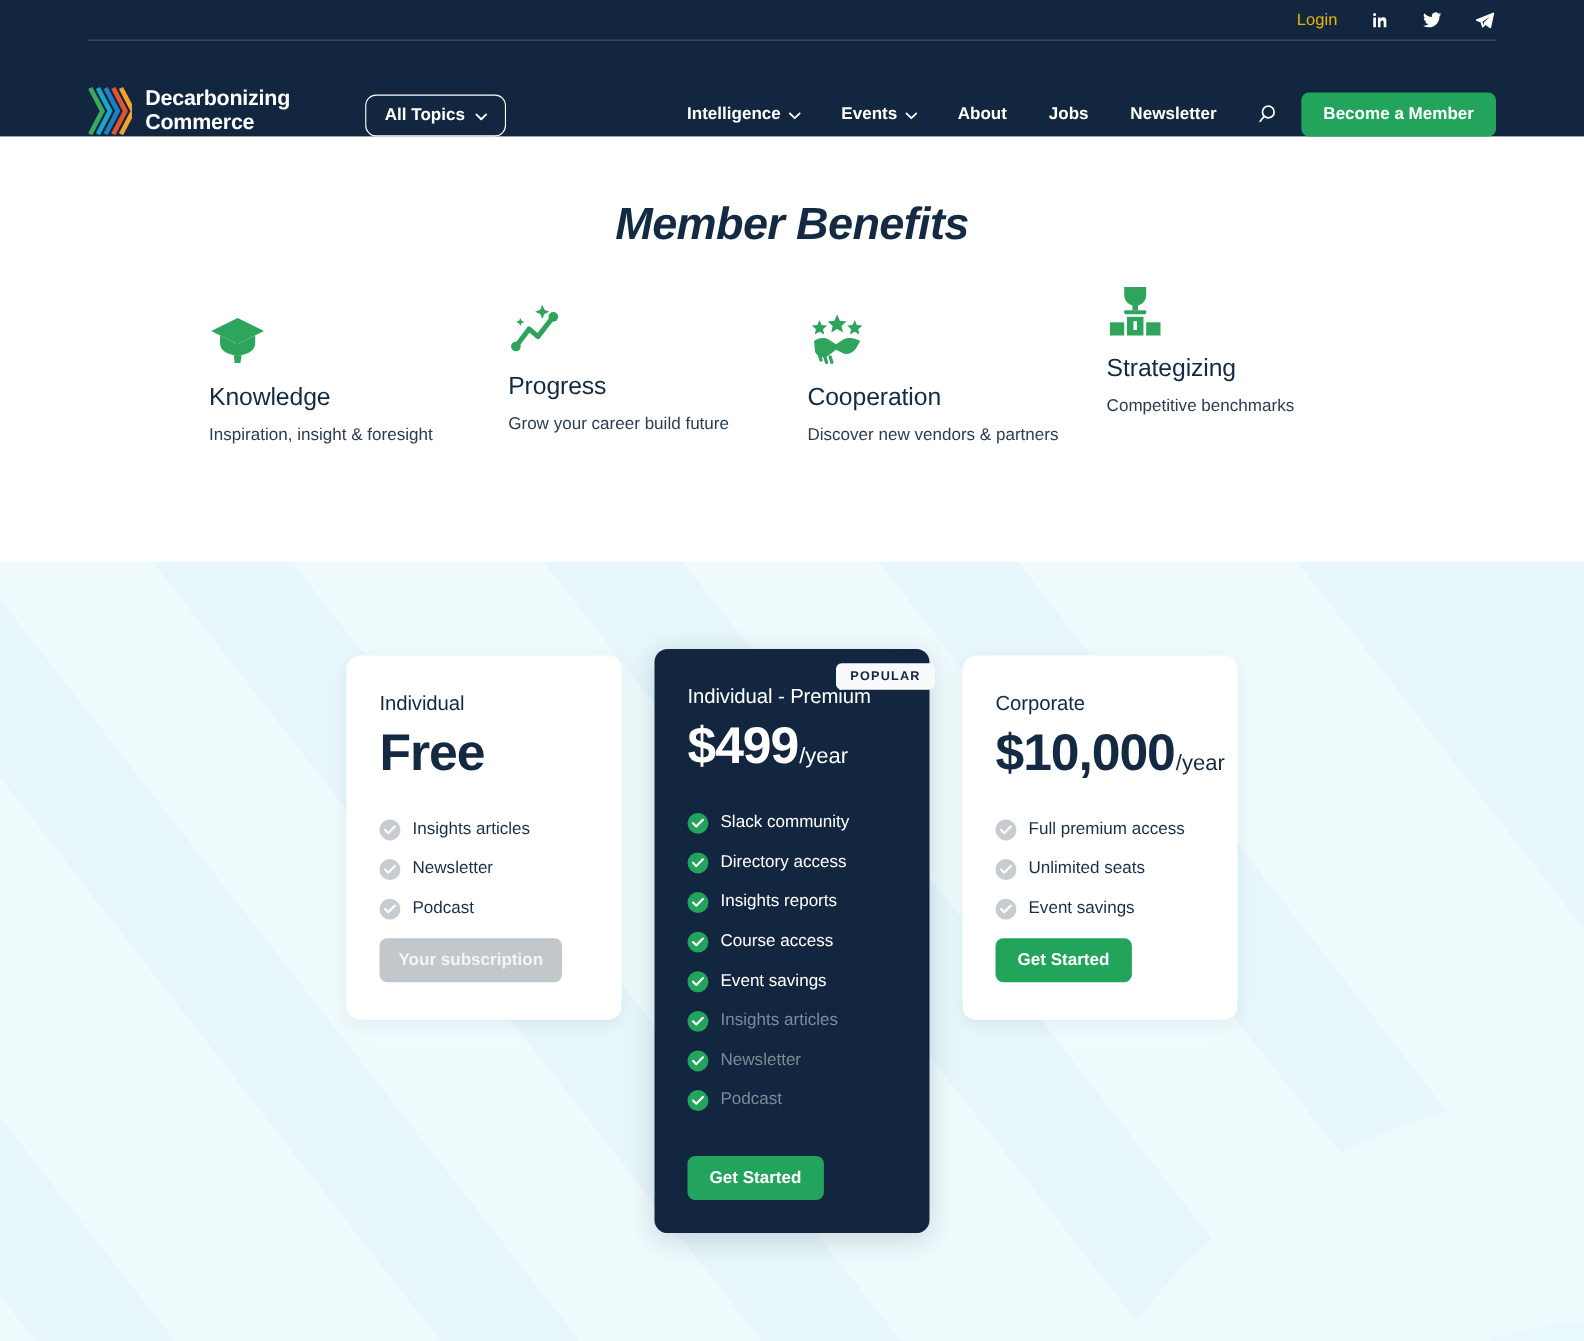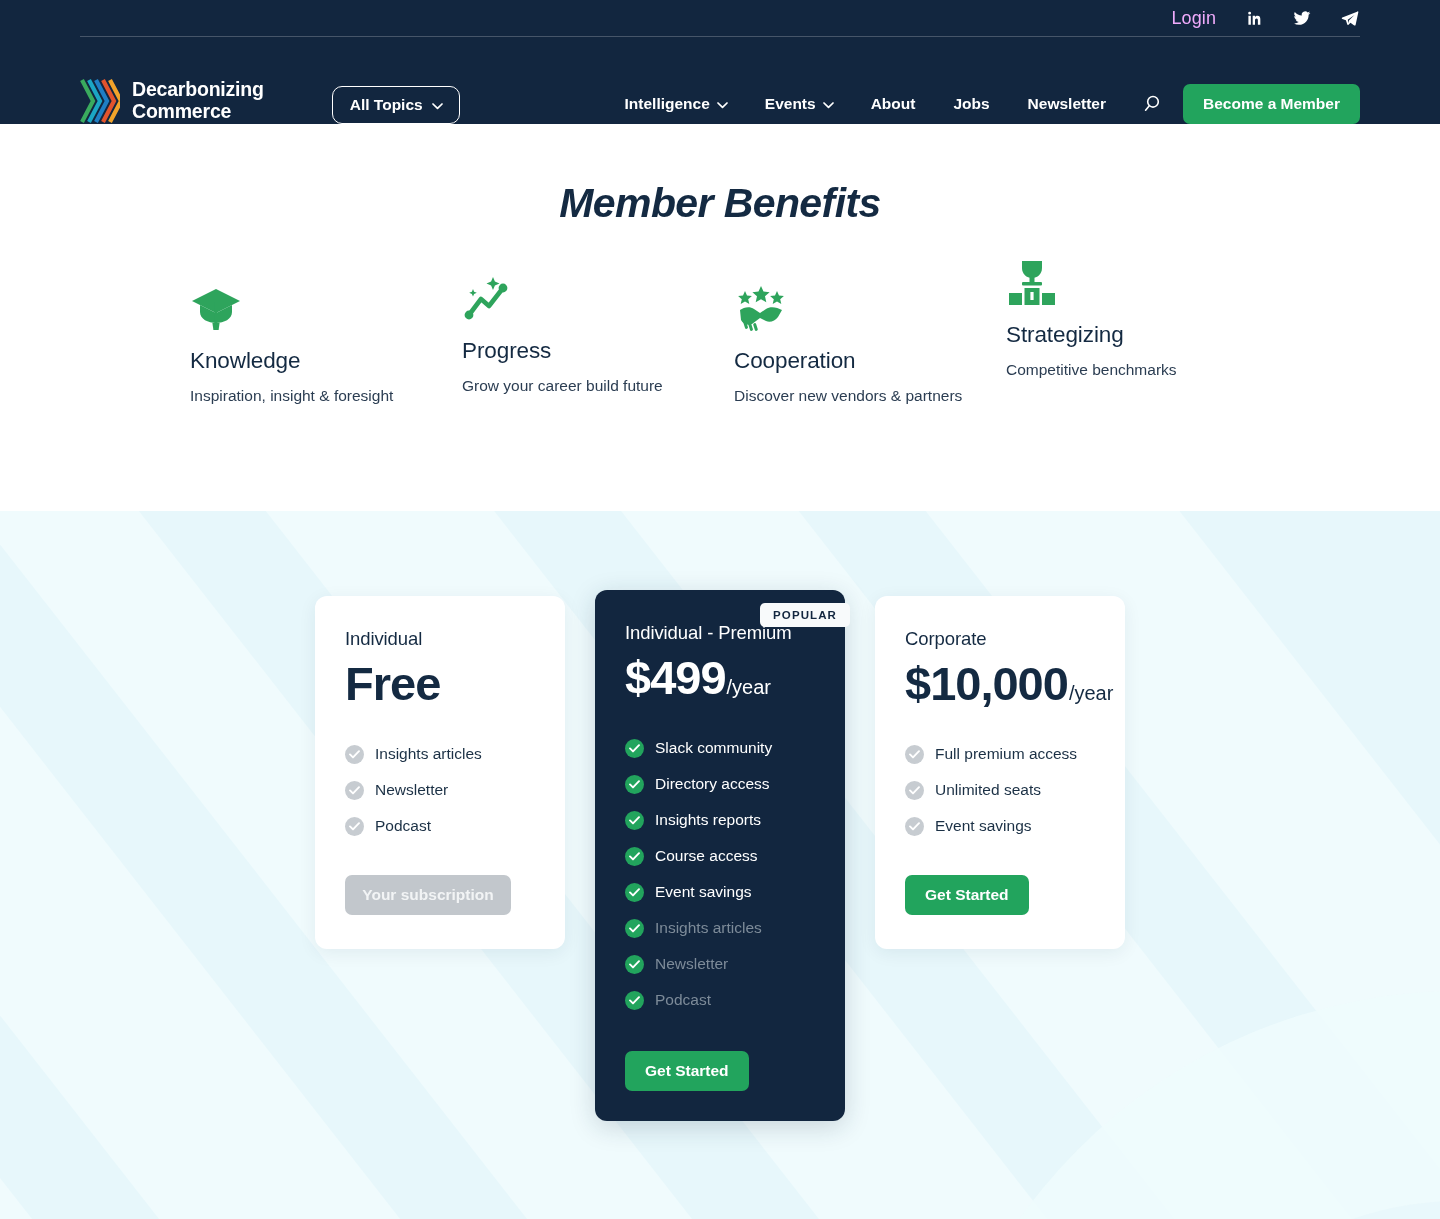--- a/index.html
+++ b/index.html
@@ -21,22 +21,22 @@
   }
   .topbar {
     height: 36px;
     display: flex;
     align-items: center;
     justify-content: flex-end;
     padding-right: 80px;
     gap: 28px;
   }
   .topbar-login {
-    color: #f0abfc;
-    font-size: 18px;
+    color: #eab308;
+    font-size: 15px;
     letter-spacing: .1px;
     text-decoration: none;
     cursor: pointer;
   }
   .social-icon {
     width: 20px; height: 20px;
     display: flex; align-items: center; justify-content: center;
     cursor: pointer;
   }
   .social-icon svg { display: block; fill: #ffffff; }
@@ -290,21 +290,20 @@
   .check svg { display:block; }
   .feature-text {
     font-size: 15.5px;
     color: #1b3045;
     line-height: 1.2;
   }
   .card.dark .feature-text { color: #ffffff; }
   .card.dark .feature.muted .feature-text { color: #7d8b99; }
 
   .cta {
-    margin-top: 22px;
     height: 40px;
     padding: 0 20px;
     border: none;
     border-radius: 7px;
     font-family: inherit;
     font-size: 15.5px;
     font-weight: 700;
     color: #ffffff;
     background: #22a45d;
     cursor: pointer;

